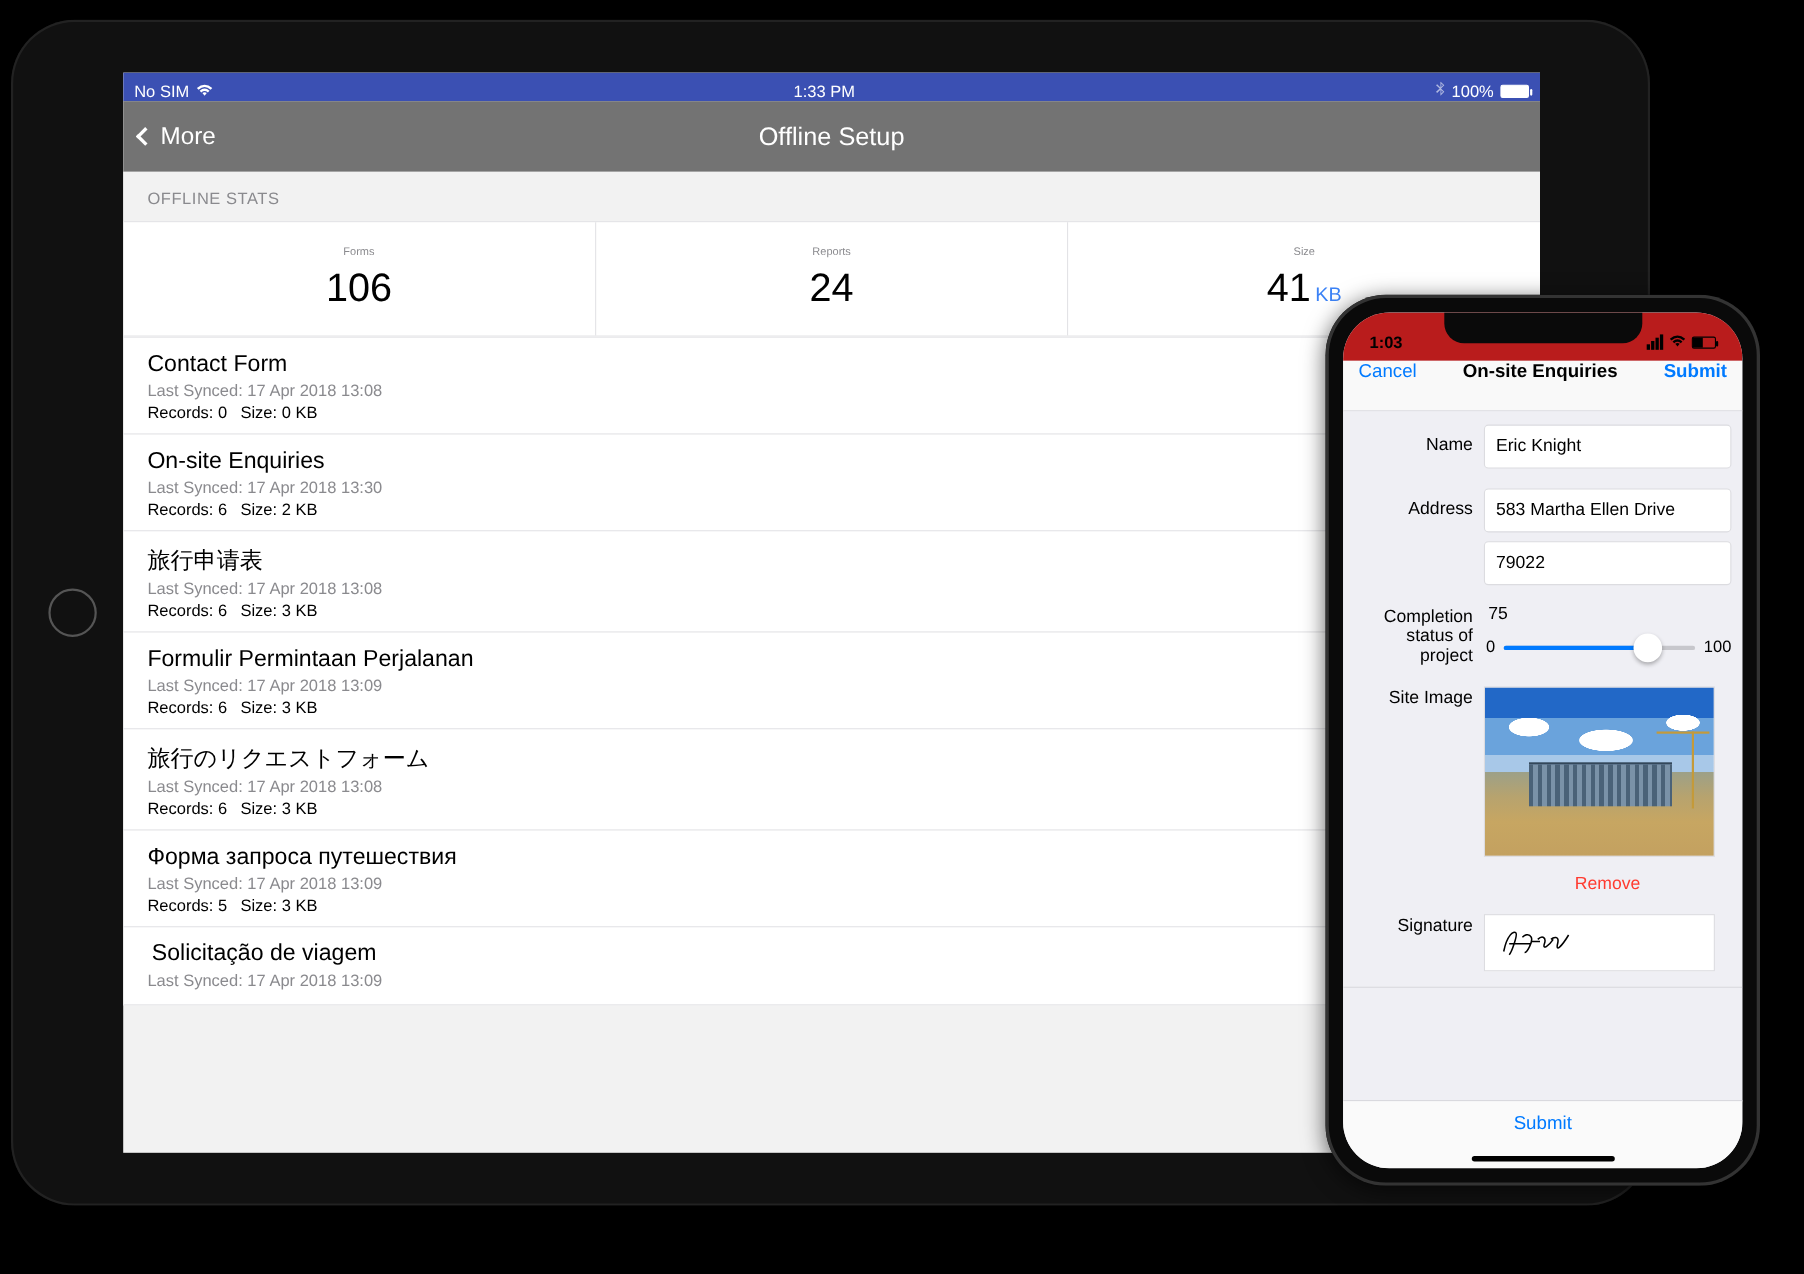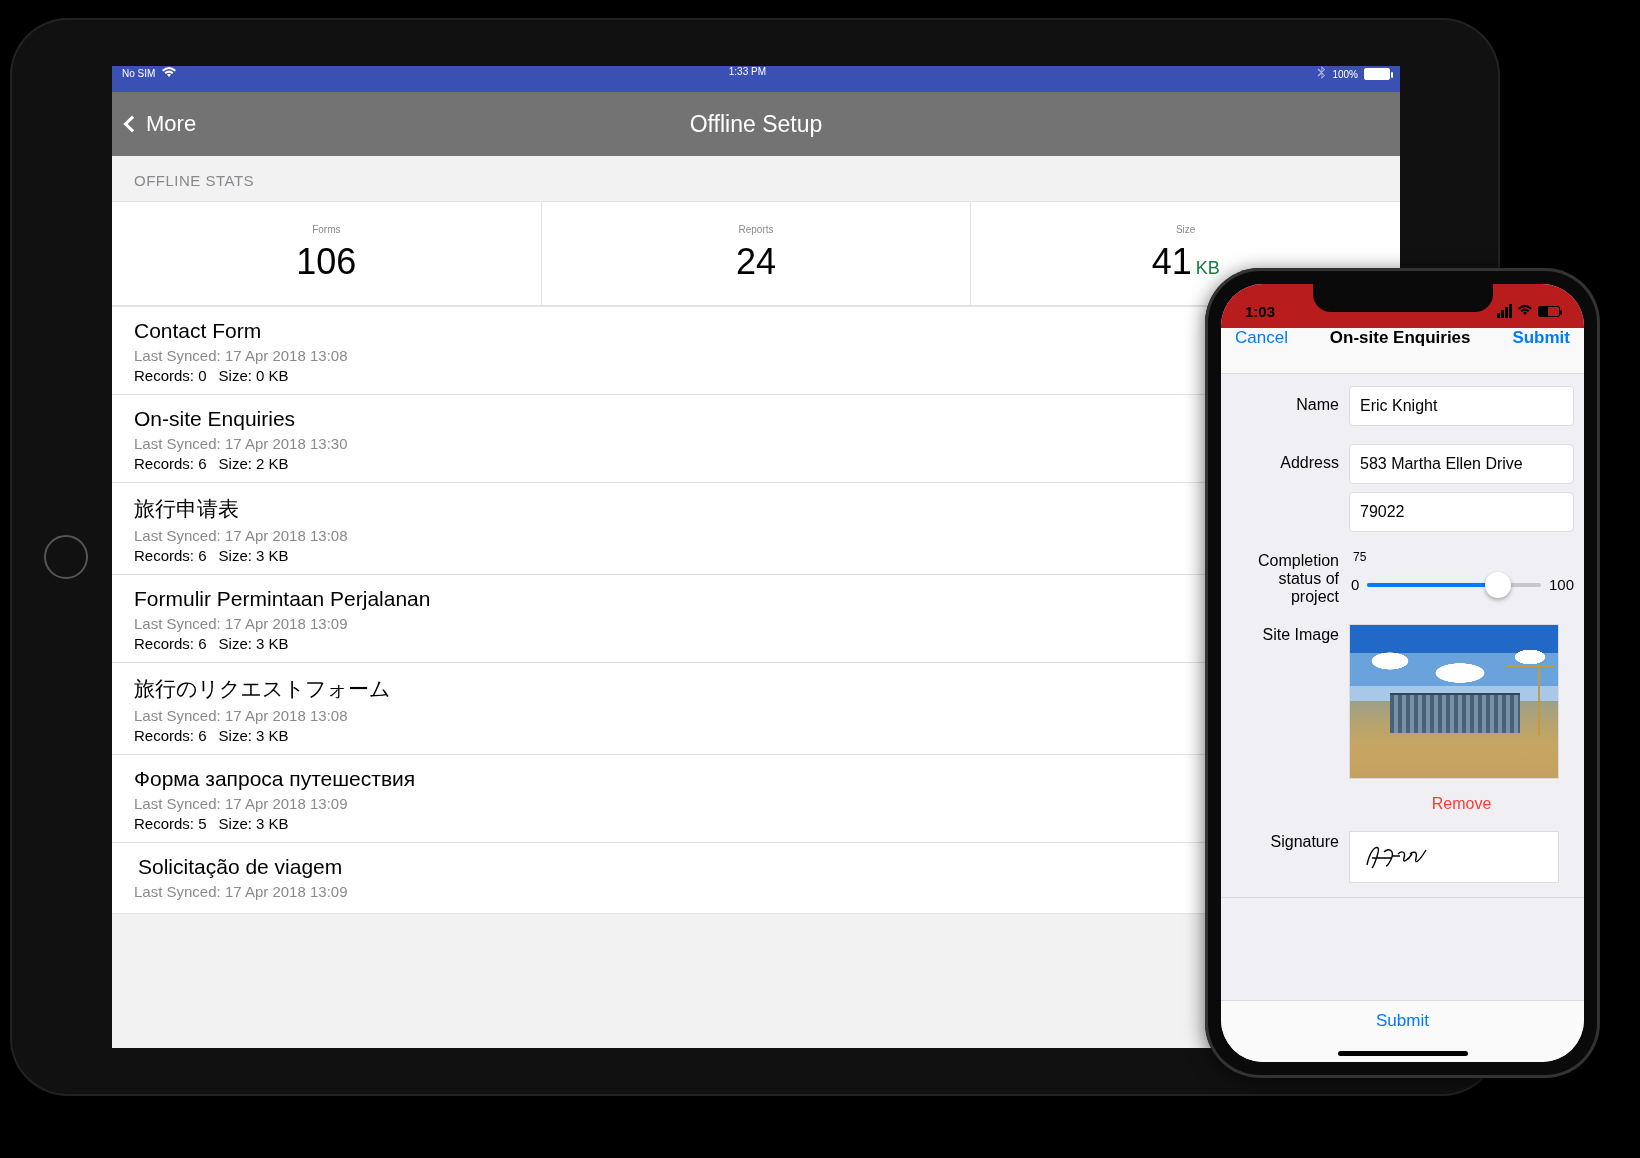--- a/index.html
+++ b/index.html
@@ -39,23 +39,23 @@
     width: 1288px;
     height: 982px;
     background: #f2f2f2;
     overflow: hidden;
   }
   .statusbar-ipad {
     height: 26px;
     background: #3b50b3;
     color: #fff;
     display: flex;
-    align-items: flex-start;
+    align-items: flex-end;
     justify-content: space-between;
-    font-size: 10px;
+    font-size: 15px;
     padding: 0 10px;
   }
   .statusbar-ipad .left, .statusbar-ipad .right { display:flex; align-items:center; gap:6px; }
   .navbar-ipad {
     height: 64px;
     background: #737373;
     color: #fff;
     display: flex;
     align-items: center;
     justify-content: center;
@@ -96,21 +96,21 @@
     flex: 1;
     display: flex;
     flex-direction: column;
     align-items: center;
     justify-content: center;
     border-right: 1px solid #e3e3e6;
   }
   .stat:last-child { border-right: none; }
   .stat-label { color: #8a8a8e; font-size: 10px; margin-bottom: 6px; }
   .stat-value { font-size: 36px; color: #000; font-weight: 300; }
-  .stat-value .unit { font-size: 18px; color: #15803d; margin-left:4px; }
+  .stat-value .unit { font-size: 18px; color: #3b82f6; margin-left:4px; }
   .helper-text {
     padding: 32px 22px 12px;
     color: #8a8a8e;
     font-size: 16px;
     background: #f2f2f2;
   }
   .form-item {
     background: #fff;
     border-top: 1px solid #e3e3e6;
     padding: 12px 22px 10px;
@@ -200,21 +200,21 @@
     gap: 8px;
   }
   .input {
     background: #fff;
     border: 1px solid #dcdce0;
     border-radius: 4px;
     padding: 10px 10px;
     font-size: 16px;
   }
   .slider-box { padding-left:2px; }
-  .slider-val { font-size:12px; color:#000; margin-bottom:4px; padding-left:2px;}
+  .slider-val { font-size:16px; color:#000; margin-bottom:4px; padding-left:2px;}
   .slider-line {
     display:flex; align-items:center; gap:8px; font-size:15px; color:#000;
   }
   .slider-track {
     position: relative;
     flex:1;
     height: 4px;
     background: #c7c7cc;
     border-radius: 2px;
   }

